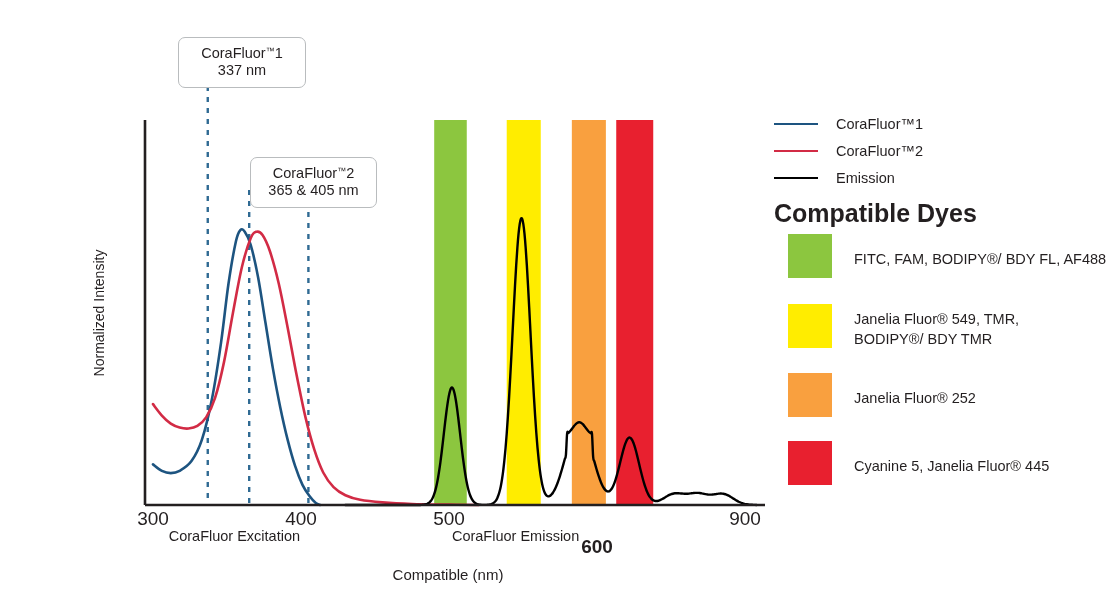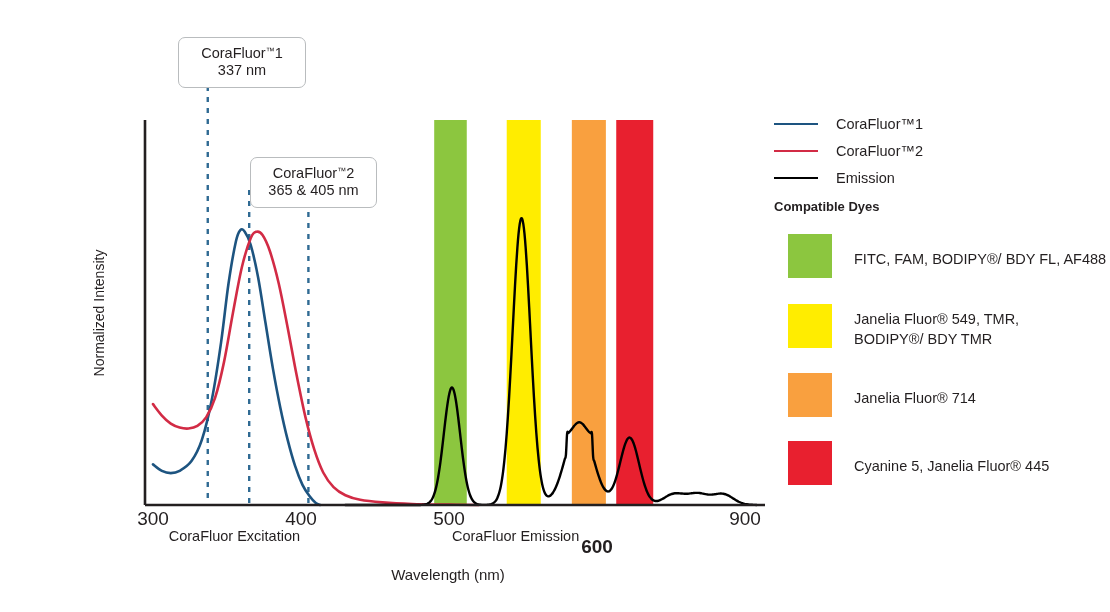--- a/index.html
+++ b/index.html
@@ -28,21 +28,21 @@
            font-size:15px;color:#231f20;}
   #y-title{position:absolute;left:-29px;top:305px;width:170px;text-align:center;
            font-size:14px;color:#231f20;transform:rotate(-90deg);}
 
   
   #legend{position:absolute;left:731px;top:110px;width:360px;}
   .lg-row{display:flex;align-items:center;height:27px;}
   .lg-line{width:44px;height:0;border-top-width:2.6px;border-top-style:solid;margin-right:18px;flex:0 0 auto;}
   .lg-label{font-size:14.5px;color:#231f20;white-space:nowrap;}
 
-  #dyes-title{position:absolute;left:731px;top:199px;font-size:13px;font-weight:bold;color:#231f20;}
+  #dyes-title{position:absolute;left:731px;top:199px;font-size:25px;font-weight:bold;color:#231f20;}
 
   #dyes{position:absolute;left:731px;top:234px;width:370px;}
   .dye-row{display:flex;align-items:center;margin-bottom:24px;padding-left:14px;}
   .dye-sw{width:44px;height:44px;flex:0 0 auto;margin-right:22px;}
   .dye-label{font-size:14.5px;color:#231f20;line-height:1.35;padding-top:8px;}
 </style>
 </head>
 <body>
 
 <div class="fig">
@@ -67,21 +67,21 @@
     <span class="l2">337 nm</span>
   </div>
   <div class="callout" id="callout-cf2">
     <span class="l1">CoraFluor<span class="tm">™</span>2</span>
     <span class="l2">365 &amp; 405 nm</span>
   </div>
 
   <div class="axsec" id="sec-exc" style="left: 81.4px; top: 528px; width: 220px; text-align: center;">CoraFluor Excitation</div>
   <div class="axsec" id="sec-emi" style="left: 362.6px; top: 528px; width: 220px; text-align: center;">CoraFluor Emission</div>
 
-  <div id="x-title">Wavelength (nm)</div>
+  <div id="x-title">Compatible (nm)</div>
   <div id="y-title">Normalized Intensity</div>
 
   <div id="legend">
       <div class="lg-row">
         <span class="lg-line" style="border-top-color: rgb(29, 84, 128);"></span>
         <span class="lg-label">CoraFluor™1</span>
       </div>
       <div class="lg-row">
         <span class="lg-line" style="border-top-color: rgb(210, 43, 69);"></span>
         <span class="lg-label">CoraFluor™2</span>
@@ -103,21 +103,21 @@
       <div class="dye-row">
         <span class="dye-sw" style="background: rgb(255, 237, 0);"></span>
         <span class="dye-label">
           <div>Janelia Fluor® 549, TMR,</div>
           <div>BODIPY®/ BDY TMR</div>
         </span>
       </div>
       <div class="dye-row">
         <span class="dye-sw" style="background: rgb(249, 160, 63);"></span>
         <span class="dye-label">
-          <div>Janelia Fluor® 714</div>
+          <div>Janelia Fluor® 252</div>
         </span>
       </div>
       <div class="dye-row">
         <span class="dye-sw" style="background: rgb(232, 32, 47);"></span>
         <span class="dye-label">
           <div>Cyanine 5, Janelia Fluor® 445</div>
         </span>
       </div>
     </div>
 

